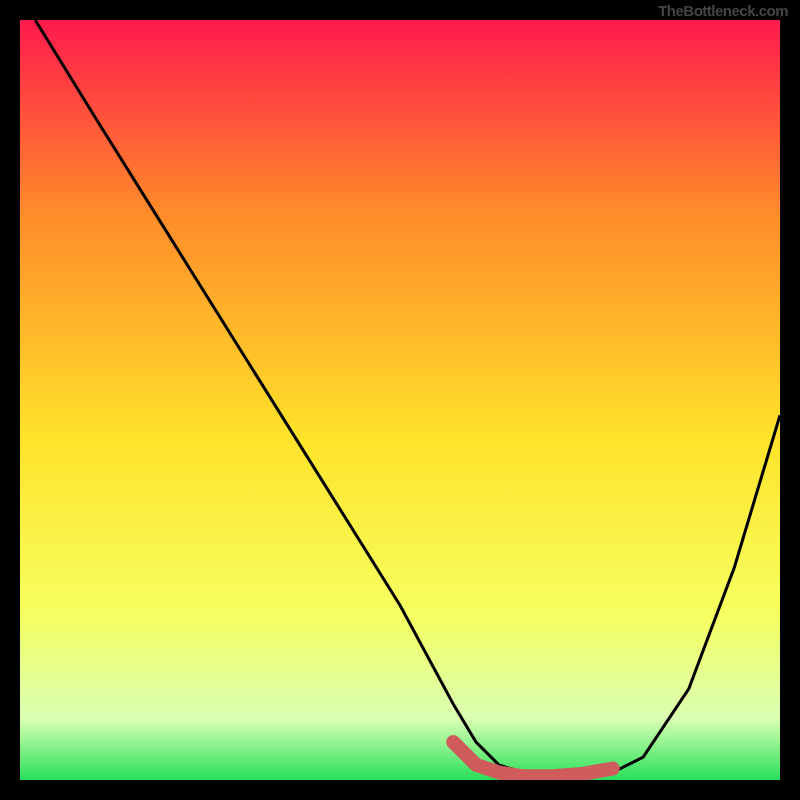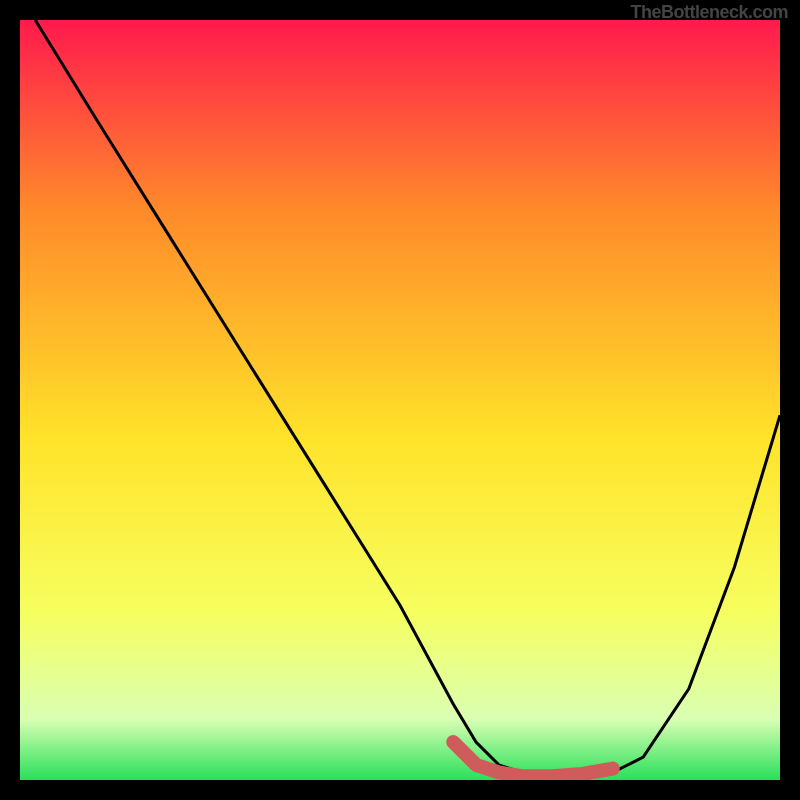--- a/index.html
+++ b/index.html
@@ -24,21 +24,21 @@
     width: 760px;
     height: 760px;
     left: 20px;
     top: 20px;
   }
   .watermark {
     position: absolute;
     top: 2px;
     right: 12px;
     color: #444;
-    font-size: 18px;
+    font-size: 15px;
     font-weight: bold;
     letter-spacing: -0.5px;
   }
   svg {
     display: block;
   }
 </style>
 </head>
 <body>
 <div class="frame">

